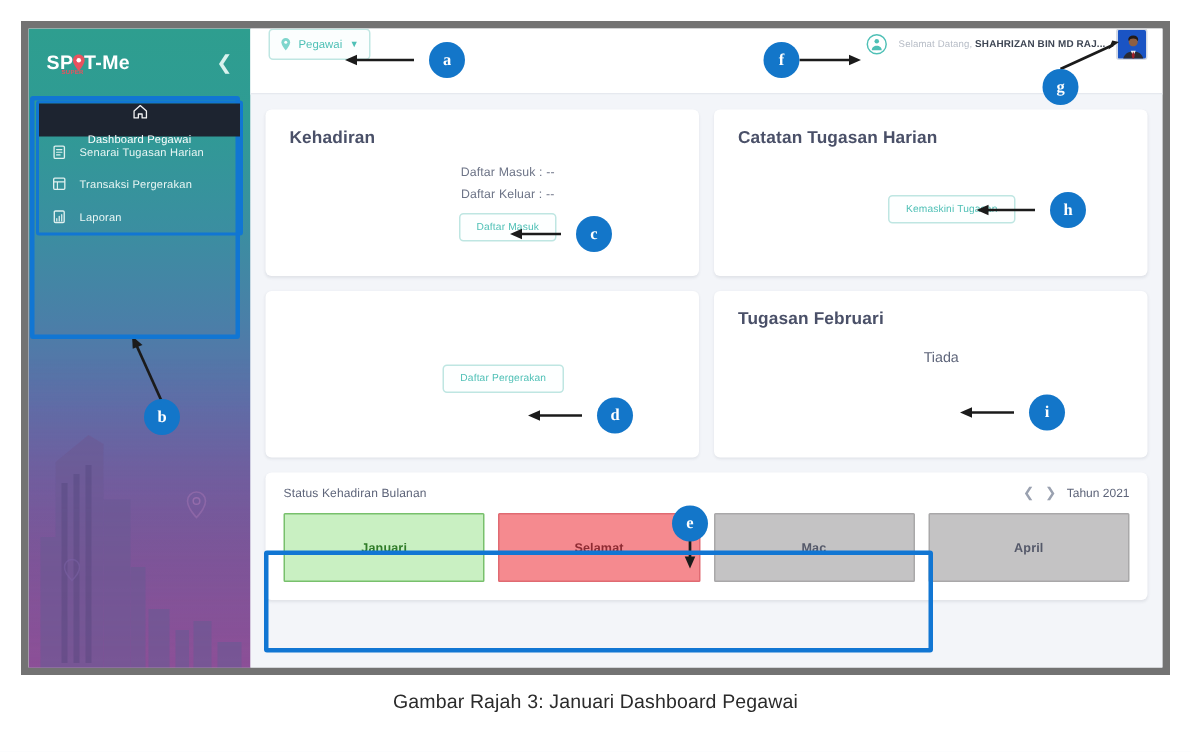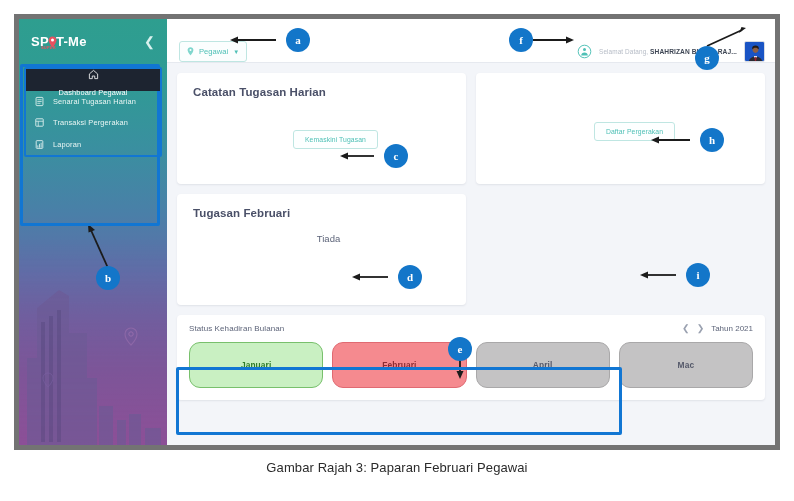--- a/index.html
+++ b/index.html
@@ -64,21 +64,21 @@
   .nav-item.active{ background:#1d2430; color:#ffffff;flex-direction:column; }
   .nav-ico{ width:11px; height:11px; flex:none; display:block; opacity:.95; }
 
   
   .main{
     position:absolute; left:148px; top:0; right:0; height:434px;
     background:#f3f5f9;
   }
   .topbar{
     height:44px; background:#ffffff; border-bottom:1px solid #e6e9ef;
-    display:flex; align-items:flex-end; padding:0 10px 0 12px;
+    display:flex; align-items:flex-start; padding:0 10px 0 12px;
   }
   .pegawai-btn{
     display:flex; align-items:center; gap:5px;
     border:1px solid #bfe6e2; background:#fbfefe; border-radius:3px;
     height:21px; padding:0 7px; color:#4fc0b6; font-size:7.6px; cursor:pointer;
   }
   .pegawai-btn .chev{ font-size:6px; }
   .top-right{ margin-left:auto; display:flex; align-items:center; gap:7px; }
   .ring-ico{ width:15px; height:15px; }
   .greet{ font-size:6.4px; color:#b6bcc6; letter-spacing:.1px; }
@@ -116,21 +116,21 @@
   }
   .status-head{ display:flex; align-items:center; }
   .status-title{ font-size:8px; color:#5d6479; letter-spacing:.1px; }
   .year-nav{ margin-left:auto; display:flex; align-items:center; gap:7px; }
   .yr-arrow{ font-size:9px; color:#9aa1b0; cursor:pointer; line-height:1; }
   .yr-label{ font-size:8px; color:#5d6479; }
   .months{
     margin-top:9px; display:grid; grid-template-columns:repeat(4,1fr); gap:9px;
   }
   .month{
-    height:46px; border-radius:11px; display:flex; align-items:center;
+    height:46px; border-radius:1px; display:flex; align-items:center;
     justify-content:center; font-size:8.4px; font-weight:bold; cursor:pointer;
     letter-spacing:.1px;
   }
   .m-green{ background:#c9f0c2; border:1px solid #78c06c; color:#2f7c28; }
   .m-red{ background:#f58a8f; border:1px solid #e06a72; color:#8e2b32; }
   .m-gray{ background:#c4c3c4; border:1px solid #a9a8a9; color:#55596a; }
 
   
   .ann{ position:absolute; left:0; top:0; width:794px; height:501px; pointer-events:none; }
   .badge{
@@ -268,20 +268,36 @@
               <path d="M3.6 21c0-4.4 3-6.6 6.9-6.6s6.9 2.2 6.9 6.6z" fill="#2b2b33"></path>
               <path d="M8.8 13.9h3.4l-1.7 3.4z" fill="#f2f2f2"></path>
               <path d="M10.5 14.4l-1.1 2.3 1.1 4.3 1.1-4.3z" fill="#9e1f2a"></path>
             </svg>
           </div>
         </div>
       </div>
 
       <div class="cards">
 
+        <div class="card">
+          <div class="card-title">Kehadiran</div>
+          <div class="kv-wrap">
+            <div class="kv">
+              <span>Daftar Masuk :</span>
+              <span>--</span>
+            </div>
+            <div class="kv">
+              <span>Daftar Keluar :</span>
+              <span>--</span>
+            </div>
+            <div>
+              <span class="ghost-btn">Daftar Masuk</span>
+            </div>
+          </div>
+        </div>
 
         <div class="card">
           <div class="card-title">Catatan Tugasan Harian</div>
           <div class="center-btn c-mid" style="margin-top:30px">
             <span class="ghost-btn">Kemaskini Tugasan</span>
           </div>
         </div>
 
         <div class="card">
           <div class="center-btn" style="margin-top:34px">
@@ -300,23 +316,23 @@
         <div class="status-head">
           <div class="status-title">Status Kehadiran Bulanan</div>
           <div class="year-nav">
             <span class="yr-arrow">❮</span>
             <span class="yr-arrow">❯</span>
             <span class="yr-label">Tahun 2021</span>
           </div>
         </div>
         <div class="months">
           <div class="month m-green">Januari</div>
-          <div class="month m-red">Februari</div>
+          <div class="month m-red">Selamat</div>
+          <div class="month m-gray">Mac</div>
           <div class="month m-gray">April</div>
-          <div class="month m-gray">Mac</div>
         </div>
       </div>
 
     </div>
   </div>
 
   <svg class="ann">
 
     <line x1="276" y1="40" x2="234" y2="40" stroke="#1b1b1b" stroke-width="1.8"></line>
     <polygon points="230,40 238,36.5 238,43.5" fill="#1b1b1b"></polygon>
@@ -352,15 +368,15 @@
   <div class="badge" style="left:286px;top:28px;">a</div>
   <div class="badge" style="left:96px;top:266px;">b</div>
   <div class="badge" style="left:384px;top:144px;">c</div>
   <div class="badge" style="left:398px;top:265px;">d</div>
   <div class="badge" style="left:448px;top:337px;">e</div>
   <div class="badge" style="left:509px;top:28px;">f</div>
   <div class="badge" style="left:695px;top:46px;">g</div>
   <div class="badge" style="left:700px;top:128px;">h</div>
   <div class="badge" style="left:686px;top:263px;">i</div>
 
-  <div class="caption">Gambar Rajah 3: Paparan Februari Pegawai</div>
+  <div class="caption">Gambar Rajah 3: Januari Dashboard Pegawai</div>
 
 </div>
 
 </body></html>

